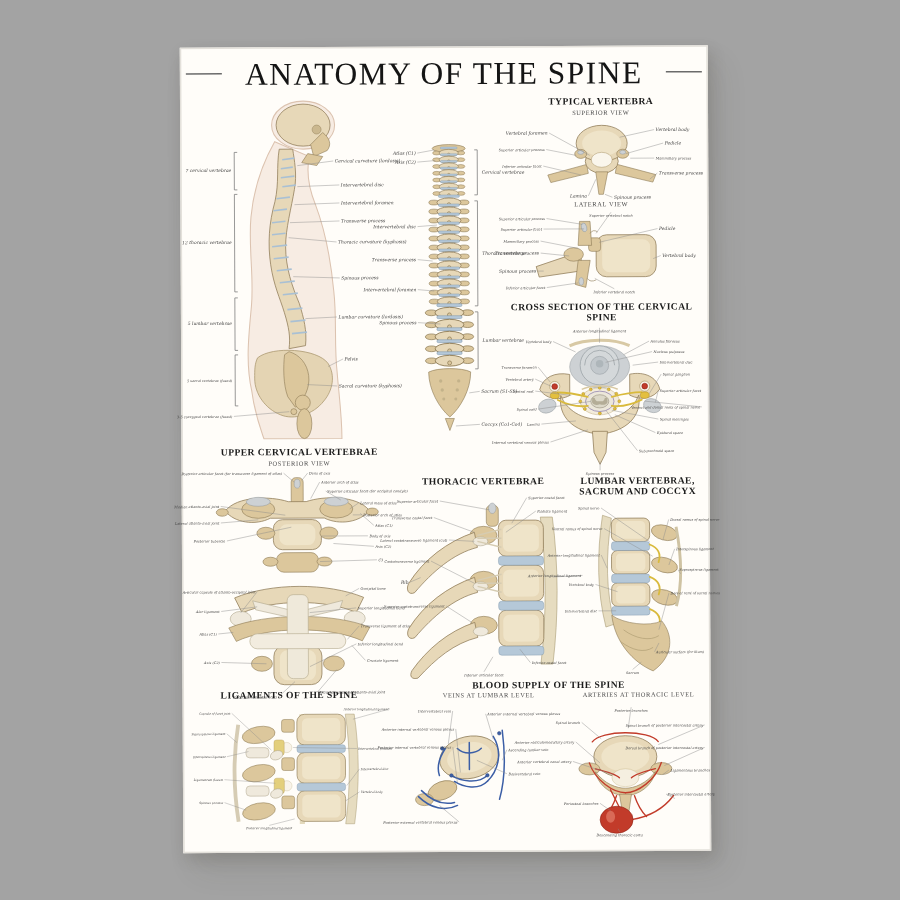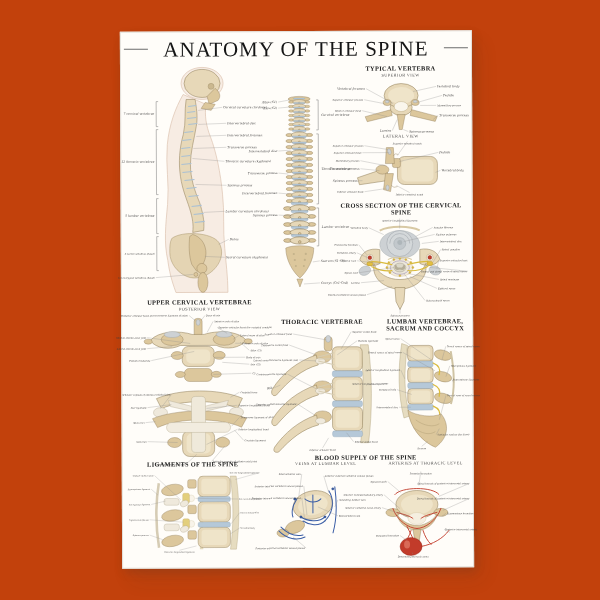--- a/index.html
+++ b/index.html
@@ -1,17 +1,17 @@
 <!DOCTYPE html>
 <html><head>
 <meta charset="utf-8">
 <style>
   html,body{margin:0;padding:0}
   body{width:600px;height:600px;background:#ffffff;overflow:hidden;font-family:"Liberation Serif",serif}
-  #stage{position:relative;width:600px;height:600px;background:#c2410c}
+  #stage{position:relative;width:600px;height:600px;background:#a3a3a3}
   #poster{position:absolute;left:121px;top:31px;width:350px;height:535px;background:#fffdf9;
           border:1px solid #e3e0da;box-shadow:2px 4px 10px rgba(60,55,45,.18),8px 12px 20px rgba(60,55,45,.09);
           transform:rotate(-.25deg)}
   .abs{position:absolute}
   svg{overflow:visible;display:block}
   .bn{fill:#e7d8b8;stroke:#8d7a55;stroke-width:.5}
   .bn2{fill:#dcc79c;stroke:#8d7a55;stroke-width:.4}
   .sp{fill:#efe4c9;stroke:none}
   .ds{fill:#b5c8d8;stroke:#7f97ad;stroke-width:.3}
   .gy{fill:#cdd1d4;stroke:#8d9499;stroke-width:.3}

